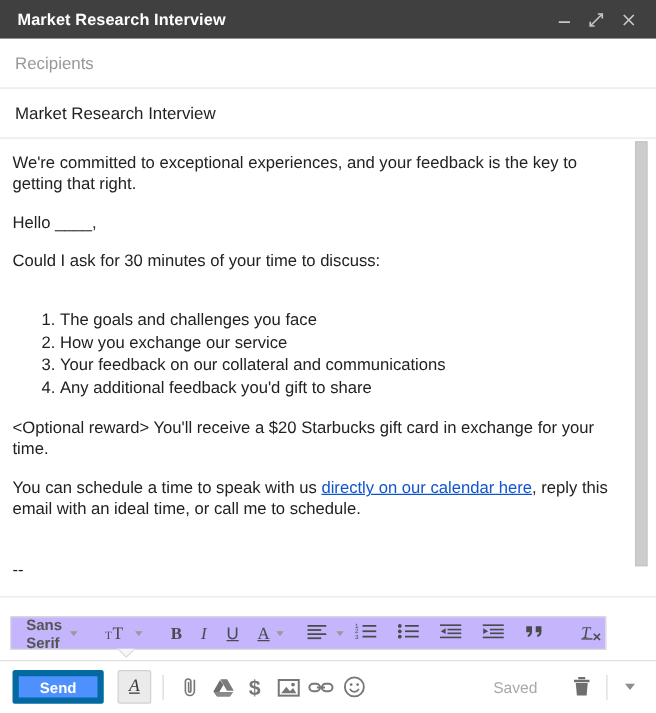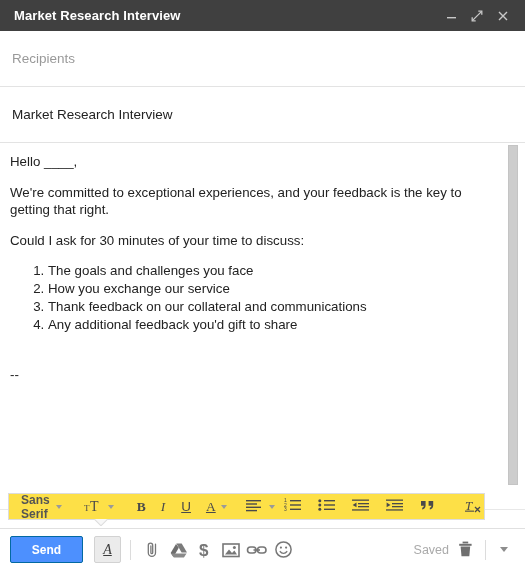--- a/index.html
+++ b/index.html
@@ -43,21 +43,21 @@
     height: 22px;
     display: flex;
     align-items: center;
     justify-content: center;
     cursor: pointer;
   }
   .win-btn svg { display: block; }
 
   
   .field-row {
-    height: 56px;
+    height: 40px;
     border-bottom: 1px solid #e3e3e3;
     display: flex;
     align-items: center;
     padding: 0 12px;
     box-sizing: border-box;
     background: #fff;
     text-align: right;
   }
   .field-recipients {
     color: #999999;
@@ -78,21 +78,21 @@
   }
   .body-text {
     padding: 10px 26px 0 10px;
     font-size: 13.3px;
     line-height: 17px;
     color: #222222;
   }
   .body-text p {
     margin: 0 0 14px 0;
   }
-  .body-text p.tight { margin-bottom: 13px; }
+  .body-text p.tight { margin-bottom: 30px; }
   .body-text ol {
     margin: 0 0 14px 0;
     padding-left: 38px;
   }
   .body-text ol li {
     margin: 0;
     padding: 0;
     line-height: 18px;
   }
   .body-text a {
@@ -126,21 +126,21 @@
     box-sizing: border-box;
   }
 
   
   .format-toolbar {
     position: absolute;
     left: 8px;
     top: 493px;
     width: 477px;
     height: 27px;
-    background: #fde047;
+    background: #c4b5fd;
     border: 1px solid #dcdcdc;
     box-sizing: border-box;
     display: flex;
     align-items: center;
     padding: 0 4px;
     z-index: 20;
   }
   .format-toolbar .notch {
     position: absolute;
     left: 85px;
@@ -210,21 +210,21 @@
     display: flex;
     align-items: center;
     padding: 0 10px;
     box-sizing: border-box;
     z-index: 10;
   }
   .send-btn {
     width: 73px;
     height: 27px;
     background: #4d90fe;
-    border: 1px solid #0369a1;
+    border: 5px solid #0369a1;
     border-radius: 2px;
     color: #ffffff;
     font-size: 12px;
     font-weight: bold;
     display: flex;
     align-items: center;
     justify-content: center;
     cursor: pointer;
     box-sizing: border-box;
   }
@@ -261,21 +261,21 @@
     display: flex;
     align-items: center;
     justify-content: center;
     cursor: pointer;
   }
   .ab-icon svg { display: block; }
   .ab-spacer { flex: 1; }
   .saved-label {
     font-size: 12.5px;
     color: #aaaaaa;
-    margin-right: 3px;
+    margin-right: 22px;
   }
   .ab-caret {
     width: 22px;
     height: 24px;
     display: flex;
     align-items: center;
     justify-content: center;
     cursor: pointer;
   }
   .ab-caret i {
@@ -315,29 +315,31 @@
 <div class="field-row">
   <span class="field-recipients">Recipients</span>
 </div>
 
 <div class="field-row">
   <span class="field-subject">Market Research Interview</span>
 </div>
 
 <div class="body-wrap">
   <div class="body-text">
+    <p>We're committed to exceptional experiences, and your feedback is the key to getting that right.</p>
     <p>Hello ____,</p>
-    <p>We're committed to exceptional experiences, and your feedback is the key to getting that right.</p>
     <p class="tight">Could I ask for 30 minutes of your time to discuss:</p>
     <ol>
       <li>The goals and challenges you face</li>
       <li>How you exchange our service</li>
-      <li>Thank feedback on our collateral and communications</li>
+      <li>Your feedback on our collateral and communications</li>
       <li>Any additional feedback you'd gift to share</li>
     </ol>
+    <p>&lt;Optional reward&gt; You'll receive a $20 Starbucks gift card in exchange for your time.</p>
+    <p><span>You can schedule a time to speak with us </span><a href="#">directly on our calendar here</a><span>, reply this email with an ideal time, or call me to schedule.</span></p>
     <div style="height:20px"></div>
     <div class="sig-dashes">--</div>
 
   </div>
   <div class="scrollbar">
     <div class="scroll-thumb"></div>
   </div>
 </div>
 
 <div class="format-toolbar">

